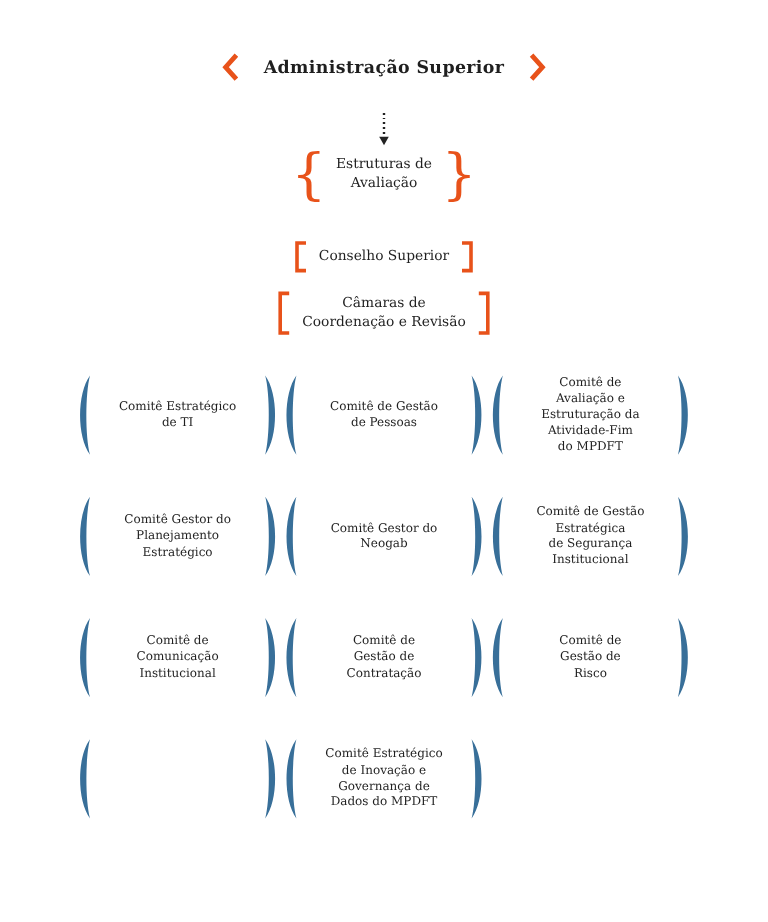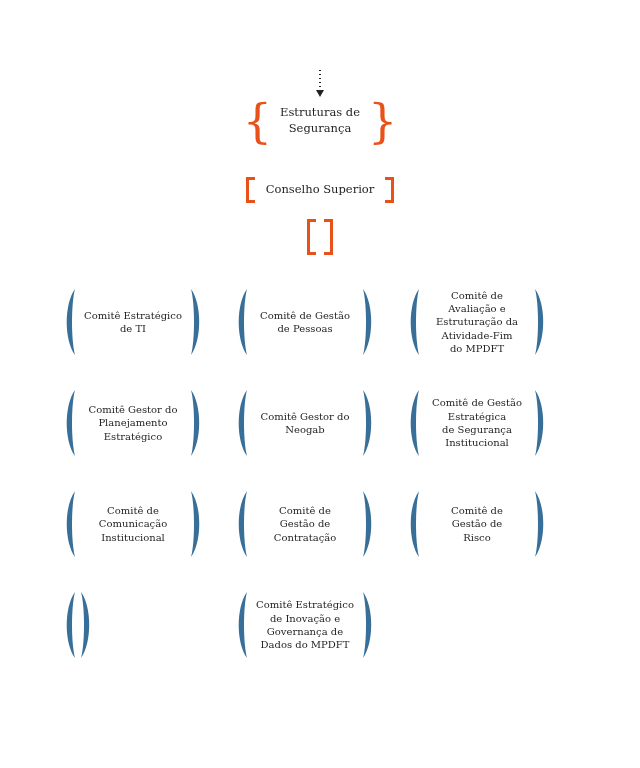--- a/index.html
+++ b/index.html
@@ -36,56 +36,67 @@
   
   .bracket-row{display:flex;align-items:center;gap:6px;}
   .bracket-row.one{margin-top:33px;height:28px;}
   .bracket-row.two{margin-top:14px;height:38px;}
   .sq{color:var(--accent-orange);display:block;}
   .bracket-label{font-size:11.5px;line-height:1.35;text-align:center;white-space:pre-line;padding:0 4px;}
 
   
   .grid{margin-top:32px;display:grid;grid-template-columns:repeat(3,172px);
     row-gap:33px;justify-content:center;}
-  .cell{display:flex;align-items:center;justify-content:flex-start;gap:2px;height:68px;}
+  .cell{display:flex;align-items:center;justify-content:space-between;gap:2px;height:68px;}
   .paren{color:var(--accent-blue);display:block;flex:0 0 auto;}
   .cell-label{width:108px;font-size:10px;line-height:1.34;text-align:center;white-space:pre-line;}
 </style>
 </head>
 <body>
 
 <div class="stack">
 
+  <div class="title-row">
+    <svg class="angle" width="15" height="24" viewBox="0 0 15 24">
+      <polyline points="12,2 3,12 12,22" fill="none" stroke="currentColor" stroke-width="4" stroke-linecap="butt" stroke-linejoin="miter"></polyline>
+    </svg>
+    <span class="page-title">Administração Superior</span>
+    <svg class="angle" width="15" height="24" viewBox="0 0 15 24">
+      <polyline points="3,2 12,12 3,22" fill="none" stroke="currentColor" stroke-width="4" stroke-linecap="butt" stroke-linejoin="miter"></polyline>
+    </svg>
+  </div>
 
   <div class="arrow-wrap">
     <div class="arrow-line"></div>
     <div class="arrow-head"></div>
   </div>
 
   <div class="brace-row">
     <span class="brace">{</span>
     <span class="gov-label">Estruturas de
-Segurança</span>
+Avaliação</span>
     <span class="brace">}</span>
   </div>
 
   <div class="bracket-row one">
     <svg class="sq" width="11" height="28" viewBox="0 0 11 28">
       <path d="M10,2.5 H2.5 V25.5 H10" fill="none" stroke="currentColor" stroke-width="3"></path>
     </svg>
     <span class="bracket-label">Conselho Superior</span>
     <svg class="sq" width="11" height="28" viewBox="0 0 11 28">
       <path d="M1,2.5 H8.5 V25.5 H1" fill="none" stroke="currentColor" stroke-width="3"></path>
     </svg>
   </div>
 
   <div class="bracket-row two">
     <svg class="sq" width="11" height="38" viewBox="0 0 11 38">
       <path d="M10,2.5 H2.5 V35.5 H10" fill="none" stroke="currentColor" stroke-width="3"></path>
     </svg>
+    <span class="bracket-label">Câmaras de
+Coordenação e Revisão</span>
     <svg class="sq" width="11" height="38" viewBox="0 0 11 38">
       <path d="M1,2.5 H8.5 V35.5 H1" fill="none" stroke="currentColor" stroke-width="3"></path>
     </svg>
   </div>
 
   <div class="grid">
 
     <div class="cell">
       <svg class="paren" width="15" height="68" viewBox="0 0 15 68">
           <path d="M13,1 C2,16 2,52 13,67 C9,52 9,16 13,1 Z" fill="currentColor"></path>

